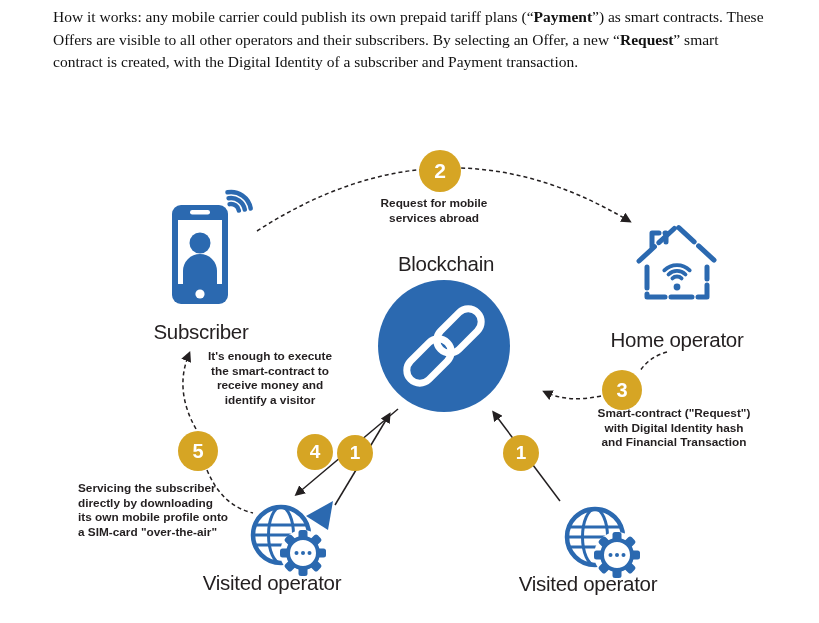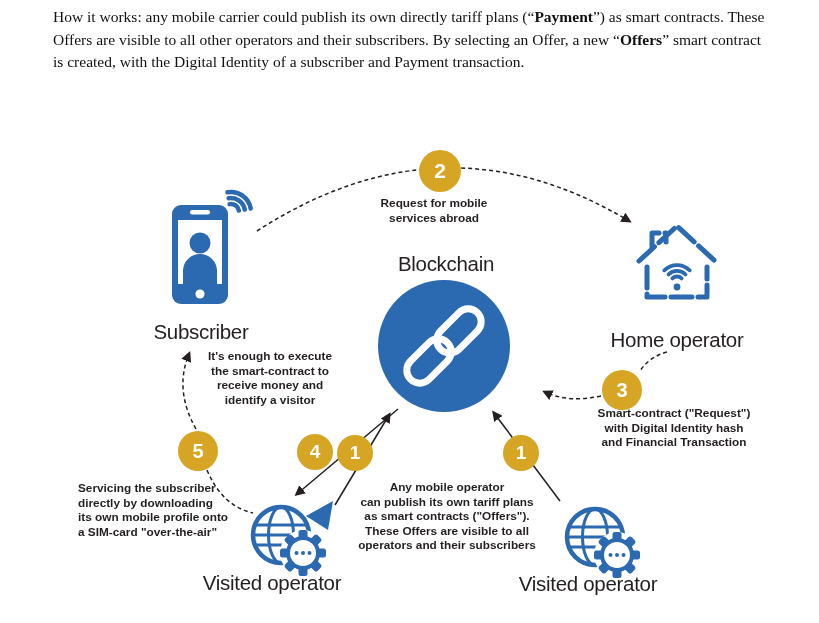--- a/index.html
+++ b/index.html
@@ -25,21 +25,21 @@
          text-align:center;letter-spacing:-0.3px;z-index:2;}
   .ann{position:absolute;font-weight:700;font-size:11.8px;line-height:14.5px;
        color:var(--ink);text-align:center;white-space:pre-line;z-index:2;}
   .ann.left{text-align:left;}
 </style>
 </head>
 <body>
 
 <div class="page">
 
-  <p class="intro"><span>How it works: any mobile carrier could publish its own directly tariff plans (“</span><b>Payment</b><span>”) as smart contracts. These Offers are visible to all other operators and their subscribers. By selecting an Offer, a new “</span><b>Offers</b><span>” smart contract is created, with the Digital Identity of a subscriber and Payment transaction.</span></p>
+  <p class="intro"><span>How it works: any mobile carrier could publish its own prepaid tariff plans (“</span><b>Payment</b><span>”) as smart contracts. These Offers are visible to all other operators and their subscribers. By selecting an Offer, a new “</span><b>Request</b><span>” smart contract is created, with the Digital Identity of a subscriber and Payment transaction.</span></p>
 
   <svg class="diagram" width="819" height="623" viewBox="0 0 819 623">
     <defs>
       <marker id="ah" viewBox="0 0 10 10" refX="7" refY="5" markerWidth="7" markerHeight="7" orient="auto">
         <path d="M0 0 L10 5 L0 10 z" fill="#231F20"></path>
       </marker>
     </defs>
 
     <path class="dash" d="M257 231 Q444 110 629 221" marker-end="url(#ah)"></path>
     <path class="dash" d="M196 429 Q174 390 189 354" marker-end="url(#ah)"></path>
@@ -147,23 +147,18 @@
 
   <div class="ann" style="left:344px;top:196px;width:180px;">Request for mobile
 services abroad</div>
   <div class="ann" style="left:564px;top:406px;width:220px;">Smart-contract ("Request")
 with Digital Identity hash
 and Financial Transaction</div>
   <div class="ann" style="left:170px;top:349px;width:200px;">It's enough to execute
 the smart-contract to
 receive money and
 identify a visitor</div>
-  <div class="ann" style="left:317px;top:480px;width:260px;">Any mobile operator
-can publish its own tariff plans
-as smart contracts ("Offers").
-These Offers are visible to all
-operators and their subscribers</div>
   <div class="ann left" style="left:78px;top:481px;width:180px;">Servicing the subscriber
 directly by downloading
 its own mobile profile onto
 a SIM-card "over-the-air"</div>
 
 </div>
 
 </body></html>

